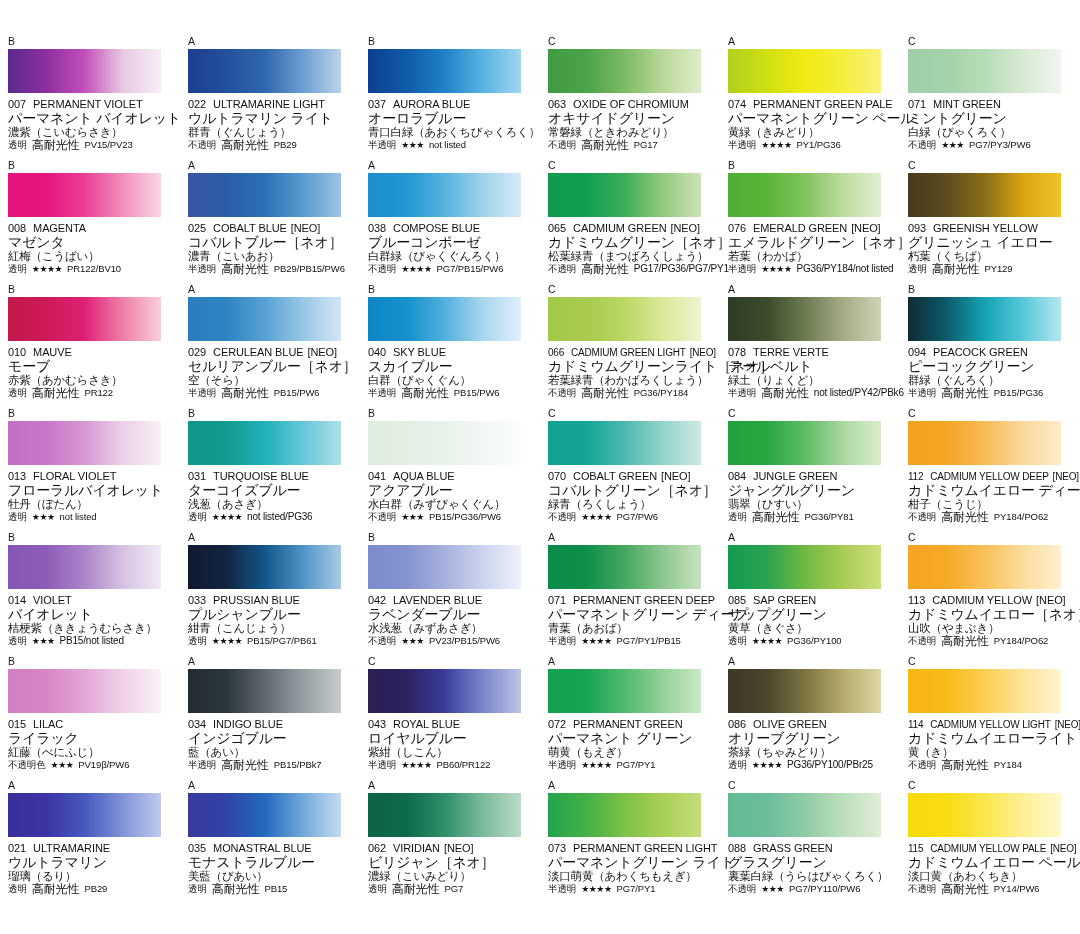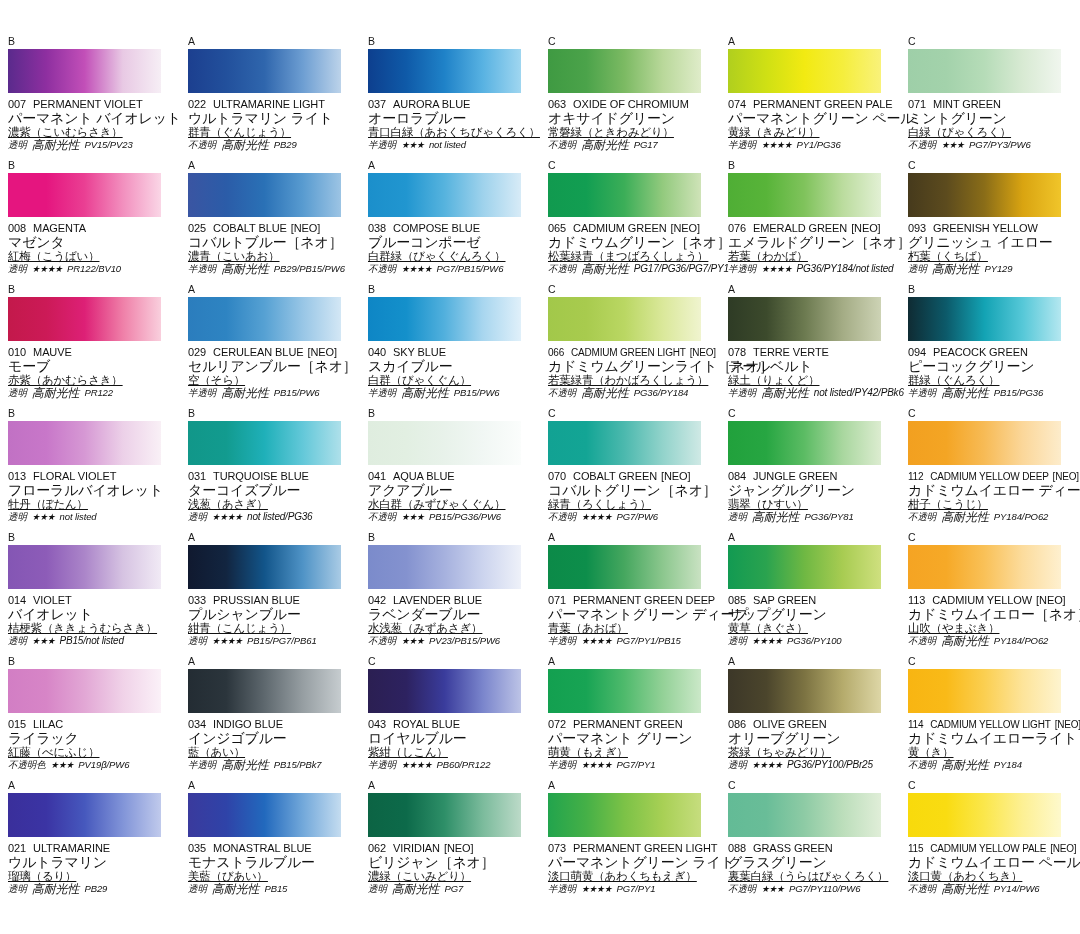--- a/index.html
+++ b/index.html
@@ -55,32 +55,30 @@
     line-height: 14px;
     white-space: nowrap;
     letter-spacing: -0.2px;
   }
   .jp {
     font-size: 11.5px;
     color: #111;
     line-height: 14px;
     white-space: nowrap;
     letter-spacing: -0.2px;
-    text-decoration: underline;
   }
   .props {
     font-size: 9px;
     color: #111;
     line-height: 12px;
     white-space: nowrap;
     display: flex;
     align-items: flex-start;
     gap: 5px;
     letter-spacing: -0.1px;
-    font-style: italic;
   }
   .props .opacity { font-size: 9.5px; }
   .props .light { font-size: 12px; }
   .props .stars { font-size: 9px; letter-spacing: -0.5px; }
   .props .pig { font-size: 9.5px; }
   .props .pig.tiny { font-size: 10px; letter-spacing: -0.2px; }
   .nameline.tiny { font-size: 10px; letter-spacing: -0.2px; }
 </style>
 </head>
 <body>

